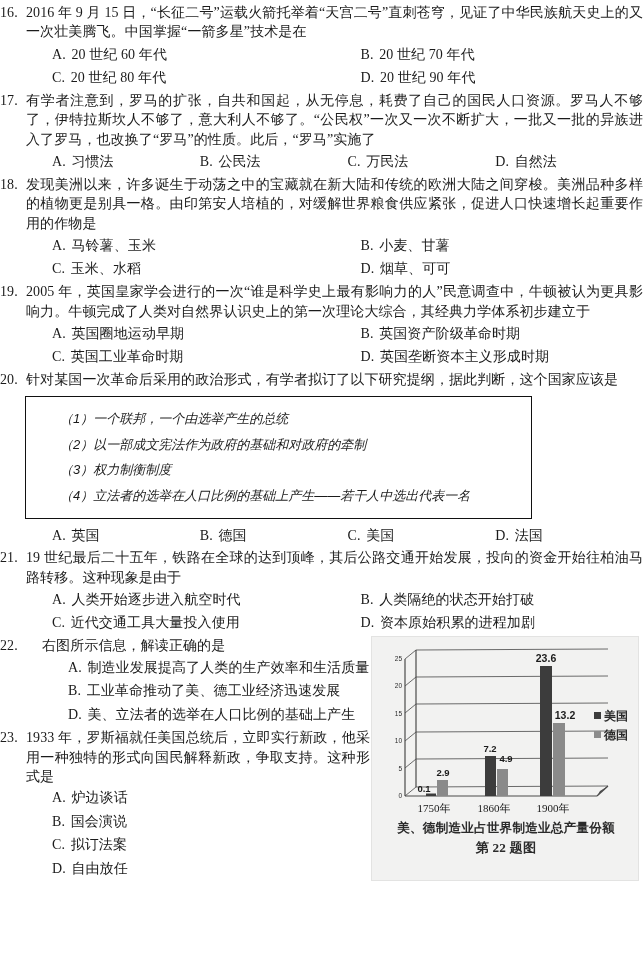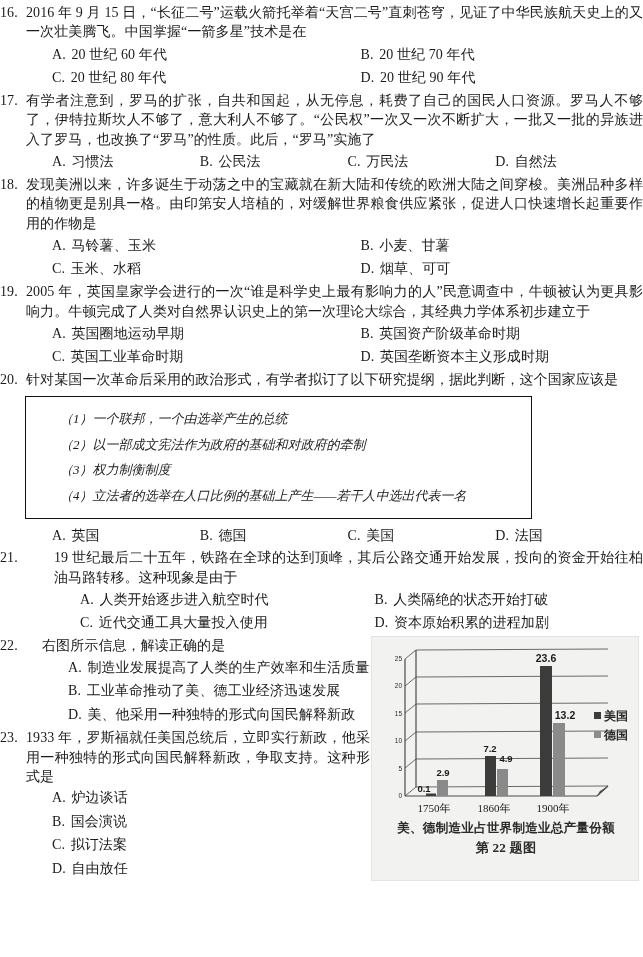--- a/index.html
+++ b/index.html
@@ -83,21 +83,21 @@
 
   .opt-letter { margin-right: 2px; }
 
   
   .outline-box {
     margin: 7px 0 4px 25px;
     width: 507px;
     box-sizing: border-box;
     border: 1px solid #111;
     padding: 9px 0 10px 0;
-    font-family: Liberation Serif, serif;
+    font-family: Liberation Sans, sans-serif;
   }
   .outline-item {
     padding-left: 34px;
     line-height: 25.5px;
     font-size: 13px;
     font-style: italic;
     white-space: nowrap;
   }
 
   
@@ -293,21 +293,21 @@
           <span>美国</span>
         </div>
         <div class="opt">
           <span class="opt-letter">D.</span>
           <span>法国</span>
         </div>
       </div>
     </div>
   </div>
 
-  <div class="q" style="margin-top:1px;gap:28px;">
+  <div class="q" style="margin-top:1px;">
     <div class="q-num">21.</div>
     <div class="q-body">
       <div class="q-stem">19 世纪最后二十五年，铁路在全球的达到顶峰，其后公路交通开始发展，投向的资金开始往柏油马路转移。这种现象是由于</div>
       <div class="opts2">
         <div class="opt">
           <span class="opt-letter">A.</span>
           <span>人类开始逐步进入航空时代</span>
         </div>
         <div class="opt">
           <span class="opt-letter">B.</span>
@@ -335,21 +335,21 @@
           <div class="opt">
             <span class="opt-letter">A.</span>
             <span>制造业发展提高了人类的生产效率和生活质量</span>
           </div>
           <div class="opt">
             <span class="opt-letter">B.</span>
             <span>工业革命推动了美、德工业经济迅速发展</span>
           </div>
           <div class="opt">
             <span class="opt-letter">D.</span>
-            <span>美、他采用一种独特的形式向国民解释新政</span>
+            <span>美、立法者的选举在人口比例的基础上产生</span>
           </div>
         </div>
       </div>
     </div>
 
     <div class="figure">
 
       <svg class="fig-plot" viewBox="0 0 268 182" preserveAspectRatio="none">
 
         <g stroke="#6a6a6a" stroke-width="1" fill="none">

